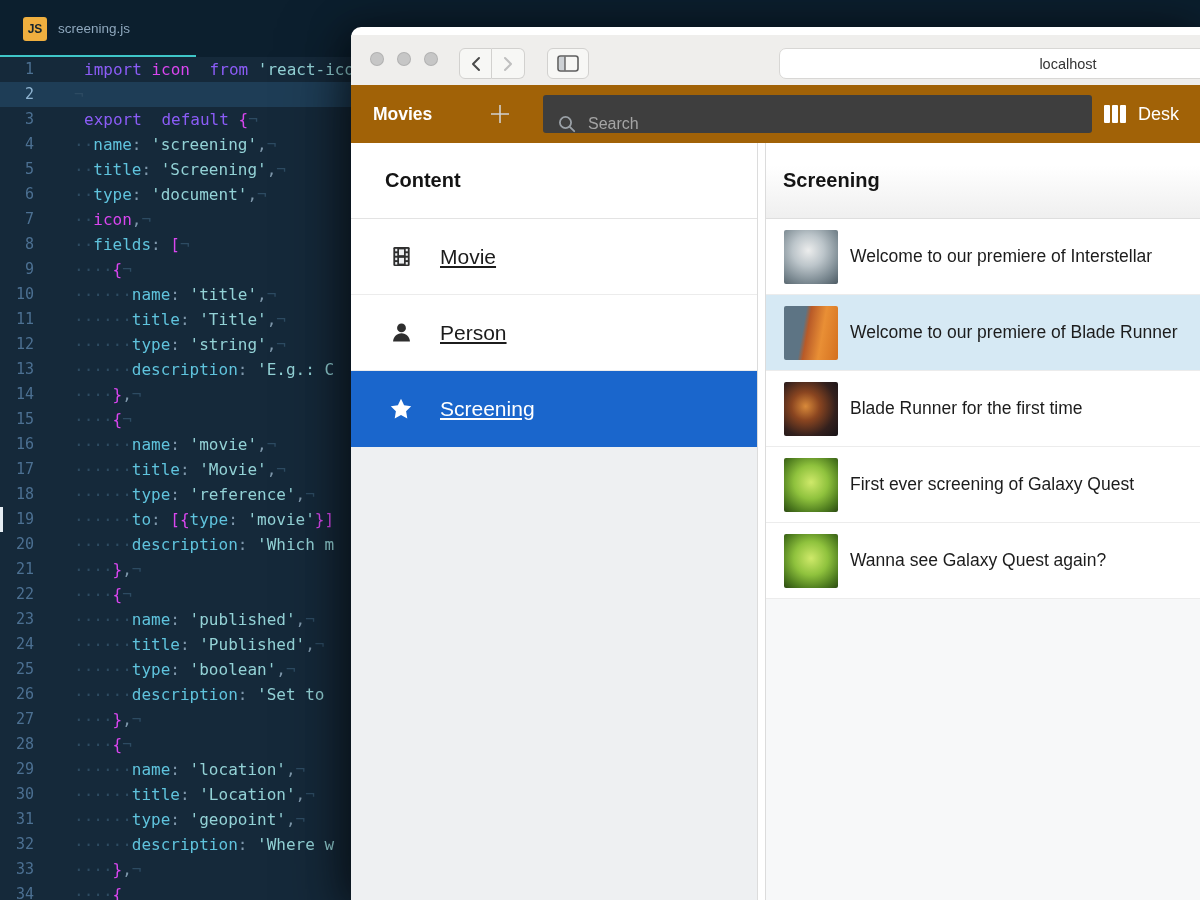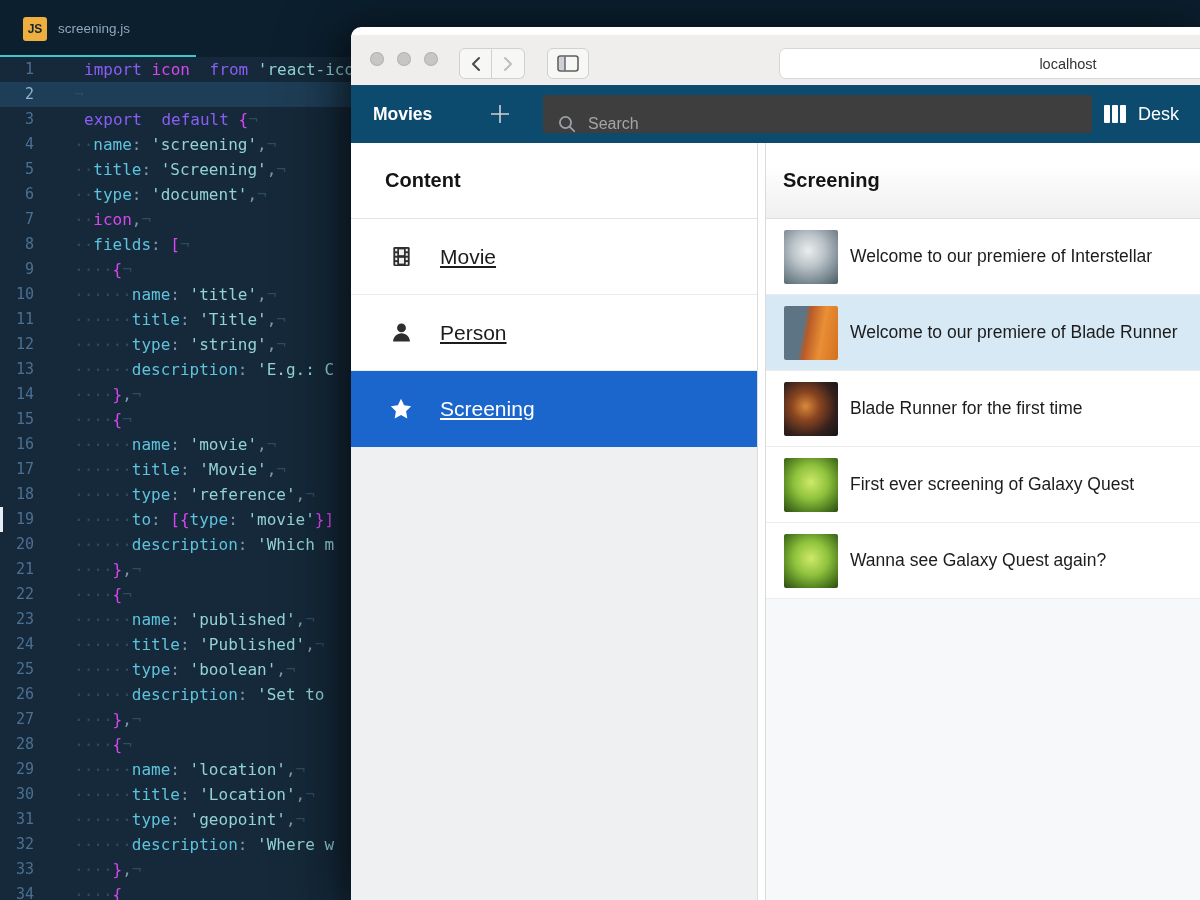--- a/index.html
+++ b/index.html
@@ -34,21 +34,21 @@
   .lights{position:absolute;left:19px;top:17px;display:flex;gap:13px;}
   .light{width:14px;height:14px;border-radius:50%;background:#c6c6c6;border:1px solid rgba(0,0,0,.1);cursor:default;}
   .btn-group{position:absolute;left:108px;top:13px;display:flex;}
   .nav-btn{width:33px;height:31px;background:#f7f7f5;border:1px solid #d2d1cf;display:flex;align-items:center;justify-content:center;}
   .nav-btn.back{border-radius:6px 0 0 6px;}
   .nav-btn.fwd{border-radius:0 6px 6px 0;border-left:none;}
   .sidebar-btn{position:absolute;left:196px;top:13px;width:42px;height:31px;background:#f7f7f5;border:1px solid #d2d1cf;border-radius:6px;display:flex;align-items:center;justify-content:center;}
   .url-field{position:absolute;left:428px;top:13px;width:578px;height:31px;background:#fff;border:1px solid #d8d7d5;border-radius:7px;text-align:center;font-size:14.5px;color:#333;outline:none;font-family:"Liberation Sans",sans-serif;}
 
   
-  .studio-nav{position:absolute;top:58px;left:0;width:100%;height:58px;background:#0c4a6e;}
+  .studio-nav{position:absolute;top:58px;left:0;width:100%;height:58px;background:#a16207;}
   .nav-title{position:absolute;left:22px;top:0;height:100%;display:flex;align-items:center;color:#fff;font-size:17.5px;font-weight:700;}
   .plus-btn{position:absolute;left:137px;top:17px;width:24px;height:24px;display:flex;align-items:center;justify-content:center;cursor:pointer;}
   .search-box{position:absolute;left:192px;top:10px;width:549px;height:38px;background:#3e3e3e;border-radius:3px;display:flex;align-items:flex-end;padding-left:15px;gap:12px;}
   .search-input{background:transparent;border:none;outline:none;color:#eee;font-size:16px;width:460px;font-family:"Liberation Sans",sans-serif;}
   .search-input::placeholder{color:#a5a5a5;}
   .desk-btn{position:absolute;left:752px;top:0;height:100%;display:flex;align-items:center;gap:11px;color:#fff;cursor:pointer;}
   .desk-label{font-size:18px;font-weight:400;}
 
   
   .panes{position:absolute;top:116px;bottom:0;left:0;width:100%;display:flex;}

